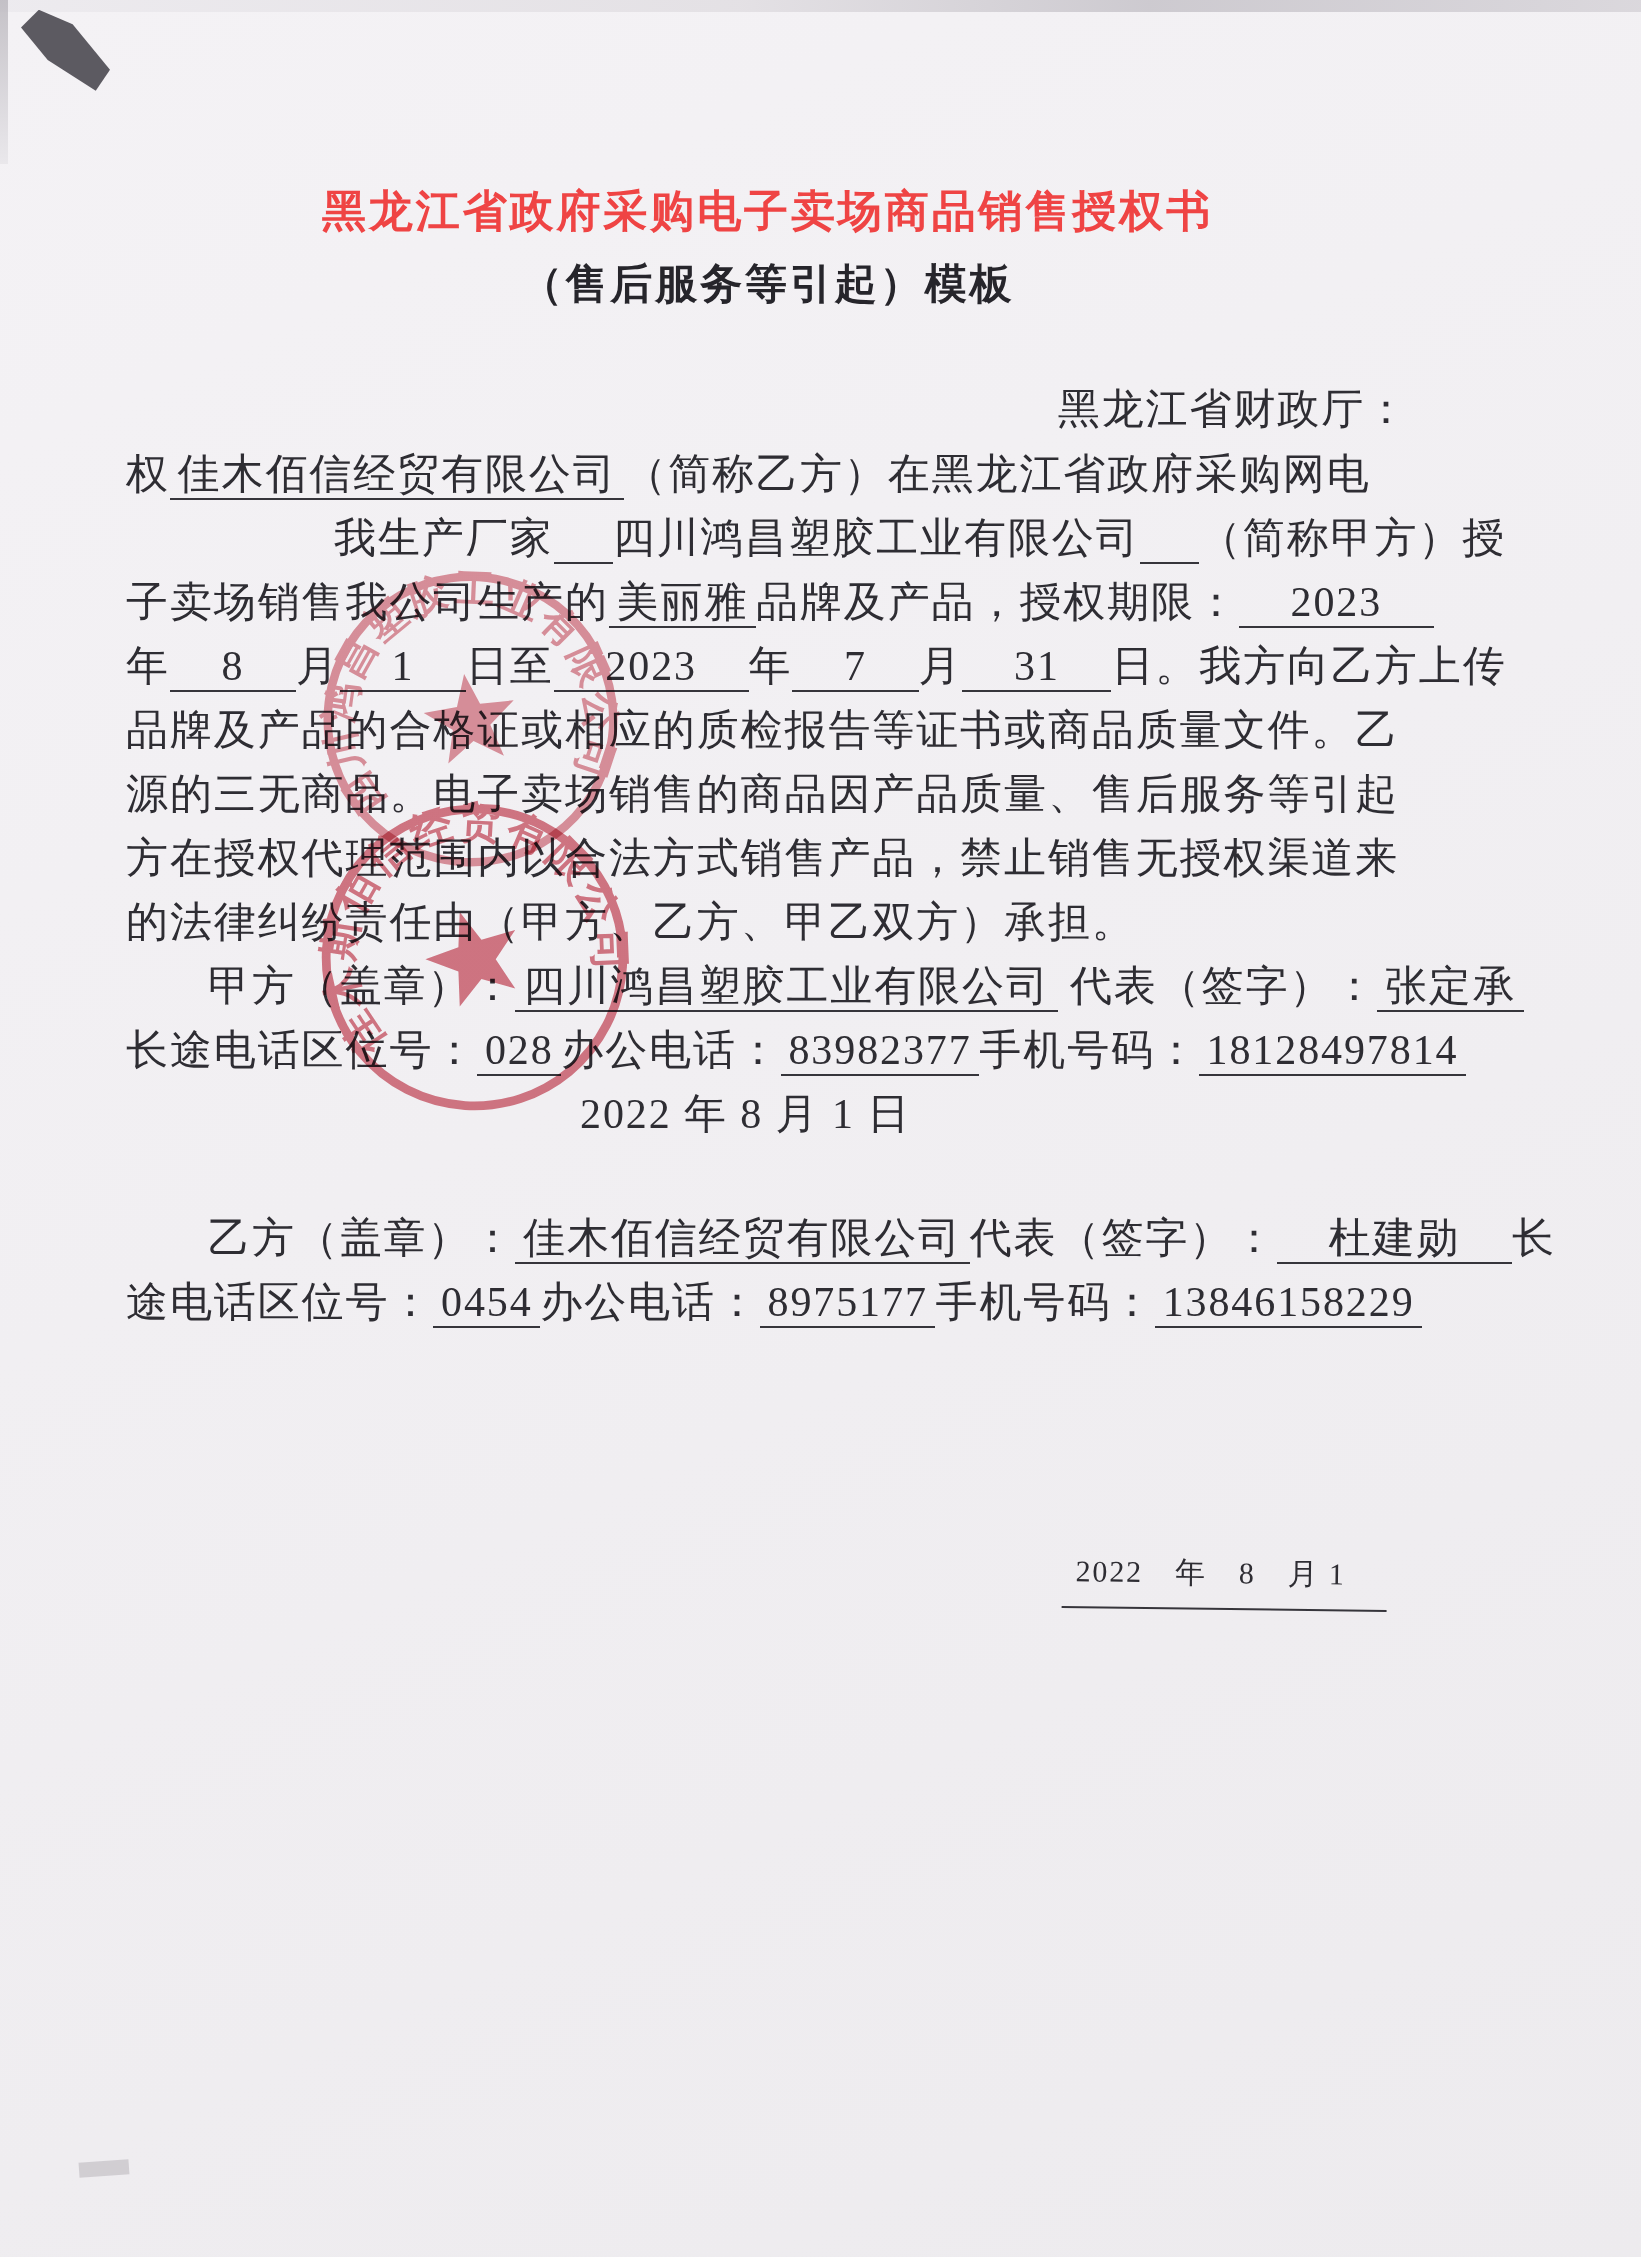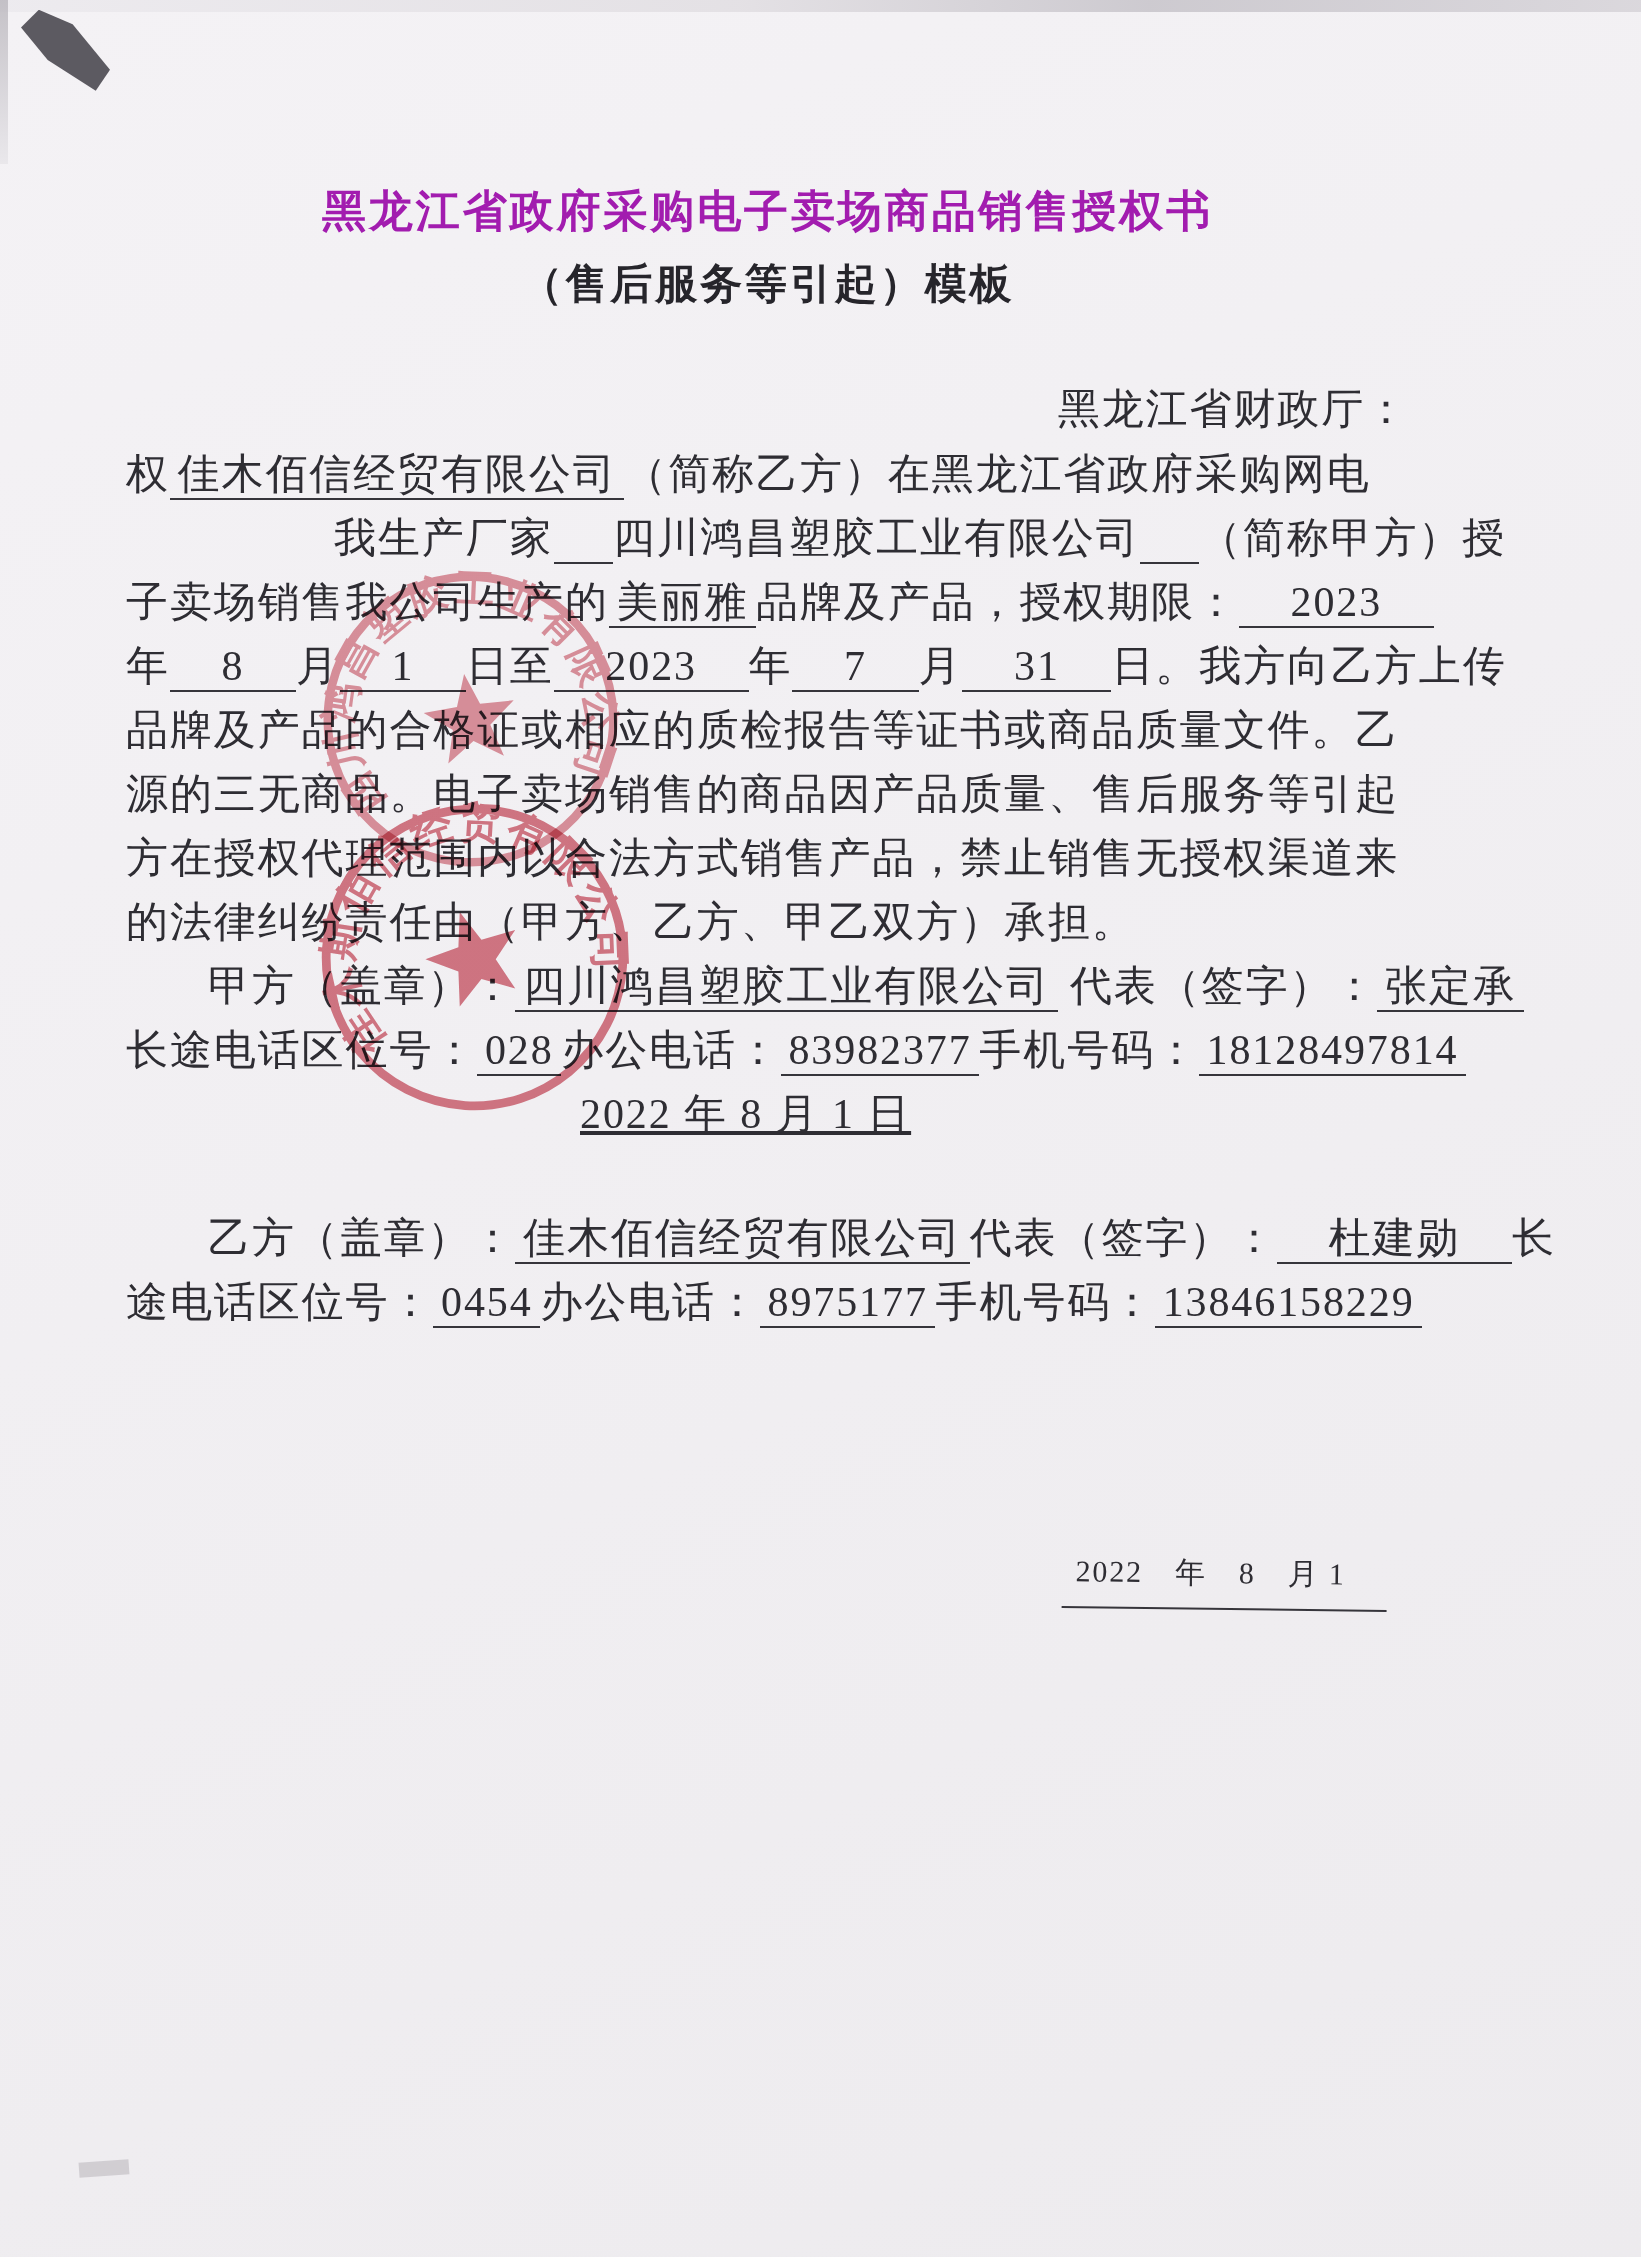--- a/index.html
+++ b/index.html
@@ -20,21 +20,21 @@
   .edge-left{position:absolute;top:0;left:0;width:7.7px;height:164px;
     background:linear-gradient(180deg,#b9b6bc,#e7e5e9);opacity:.8;}
   .corner-mark{position:absolute;left:21px;top:9.7px;width:89px;height:81px;
     background:#47444c;opacity:.88;
     clip-path:polygon(0 22%,20% 0,58% 18%,100% 74%,84% 100%,30% 62%);}
   .bottom-mark{position:absolute;left:79px;top:2161px;width:50px;height:15.4px;
     background:#c9c6cb;transform:rotate(-4deg);opacity:.8;}
 
   
   .title{margin:183px 0 4px 0;text-align:center;font-size:44px;font-weight:bold;
-    letter-spacing:2.9px;line-height:58px;color:#a21caf;}
+    letter-spacing:2.9px;line-height:58px;color:#ef4444;}
   .subtitle{margin:13.5px 0 0 0;text-align:center;font-size:42px;font-weight:bold;
     letter-spacing:2.9px;line-height:58px;color:#26252b;}
   .salutation{margin-top:64px;font-size:42px;line-height:64px;letter-spacing:1.9px;text-align:right;}
 
   
   .body-text{margin-top:1.9px;}
   .bline{font-size:42px;line-height:64px;letter-spacing:1.9px;white-space:pre;}
   .seg{}
   .fill{border-bottom:2.9px solid #36353b;padding:0 7.7px 1px 7.7px;}
 
@@ -72,21 +72,21 @@
       <div class="bline"><span class="seg">权</span><span class="fill">佳木佰信经贸有限公司</span><span class="seg">（简称乙方）在黑龙江省政府采购网电</span></div>
       <div class="bline" style="padding-left: 208px;"><span class="seg">我生产厂家</span><span class="fill">　</span><span class="seg">四川鸿昌塑胶工业有限公司</span><span class="fill">　</span><span class="seg">（简称甲方）授</span></div>
       <div class="bline"><span class="seg">子卖场销售我公司生产的</span><span class="fill">美丽雅</span><span class="seg">品牌及产品，授权期限：</span><span class="fill">　2023　</span></div>
       <div class="bline"><span class="seg">年</span><span class="fill">　8　</span><span class="seg">月</span><span class="fill">　1　</span><span class="seg">日至</span><span class="fill">　2023　</span><span class="seg">年</span><span class="fill">　7　</span><span class="seg">月</span><span class="fill">　31　</span><span class="seg">日。我方向乙方上传</span></div>
       <div class="bline"><span class="seg">品牌及产品的合格证或相应的质检报告等证书或商品质量文件。乙</span></div>
       <div class="bline"><span class="seg">源的三无商品。电子卖场销售的商品因产品质量、售后服务等引起</span></div>
       <div class="bline"><span class="seg">方在授权代理范围内以合法方式销售产品，禁止销售无授权渠道来</span></div>
       <div class="bline"><span class="seg">的法律纠纷责任由（甲方、乙方、甲乙双方）承担。</span></div>
       <div class="bline" style="padding-left: 82px;"><span class="seg">甲方（盖章）：</span><span class="fill">四川鸿昌塑胶工业有限公司</span><span class="seg"> 代表（签字）：</span><span class="fill">张定承</span></div>
       <div class="bline"><span class="seg">长途电话区位号：</span><span class="fill">028</span><span class="seg">办公电话：</span><span class="fill">83982377</span><span class="seg">手机号码：</span><span class="fill">18128497814</span></div>
-      <div class="bline" style="padding-left: 454px; text-decoration: underline;"><span class="seg">2022 年 8 月 1 日</span></div>
+      <div class="bline" style="padding-left: 454px;"><span class="seg">2022 年 8 月 1 日</span></div>
       <div class="bline" style="padding-left: 82px; margin-top: 60px;"><span class="seg">乙方（盖章）：</span><span class="fill">佳木佰信经贸有限公司</span><span class="seg">代表（签字）：</span><span class="fill">　杜建勋　</span><span class="seg">长</span></div>
       <div class="bline"><span class="seg">途电话区位号：</span><span class="fill">0454</span><span class="seg">办公电话：</span><span class="fill">8975177</span><span class="seg">手机号码：</span><span class="fill">13846158229</span></div>
     </div>
 
   <div class="bottom-date-wrap">
     <span class="fill">2022　年　8　月 1</span>
   </div>
 
   <svg class="stamp stamp-a" viewBox="0 0 200 200" style="color: rgb(207, 85, 101);">
     <circle class="ring" cx="100" cy="100" r="93"></circle>

